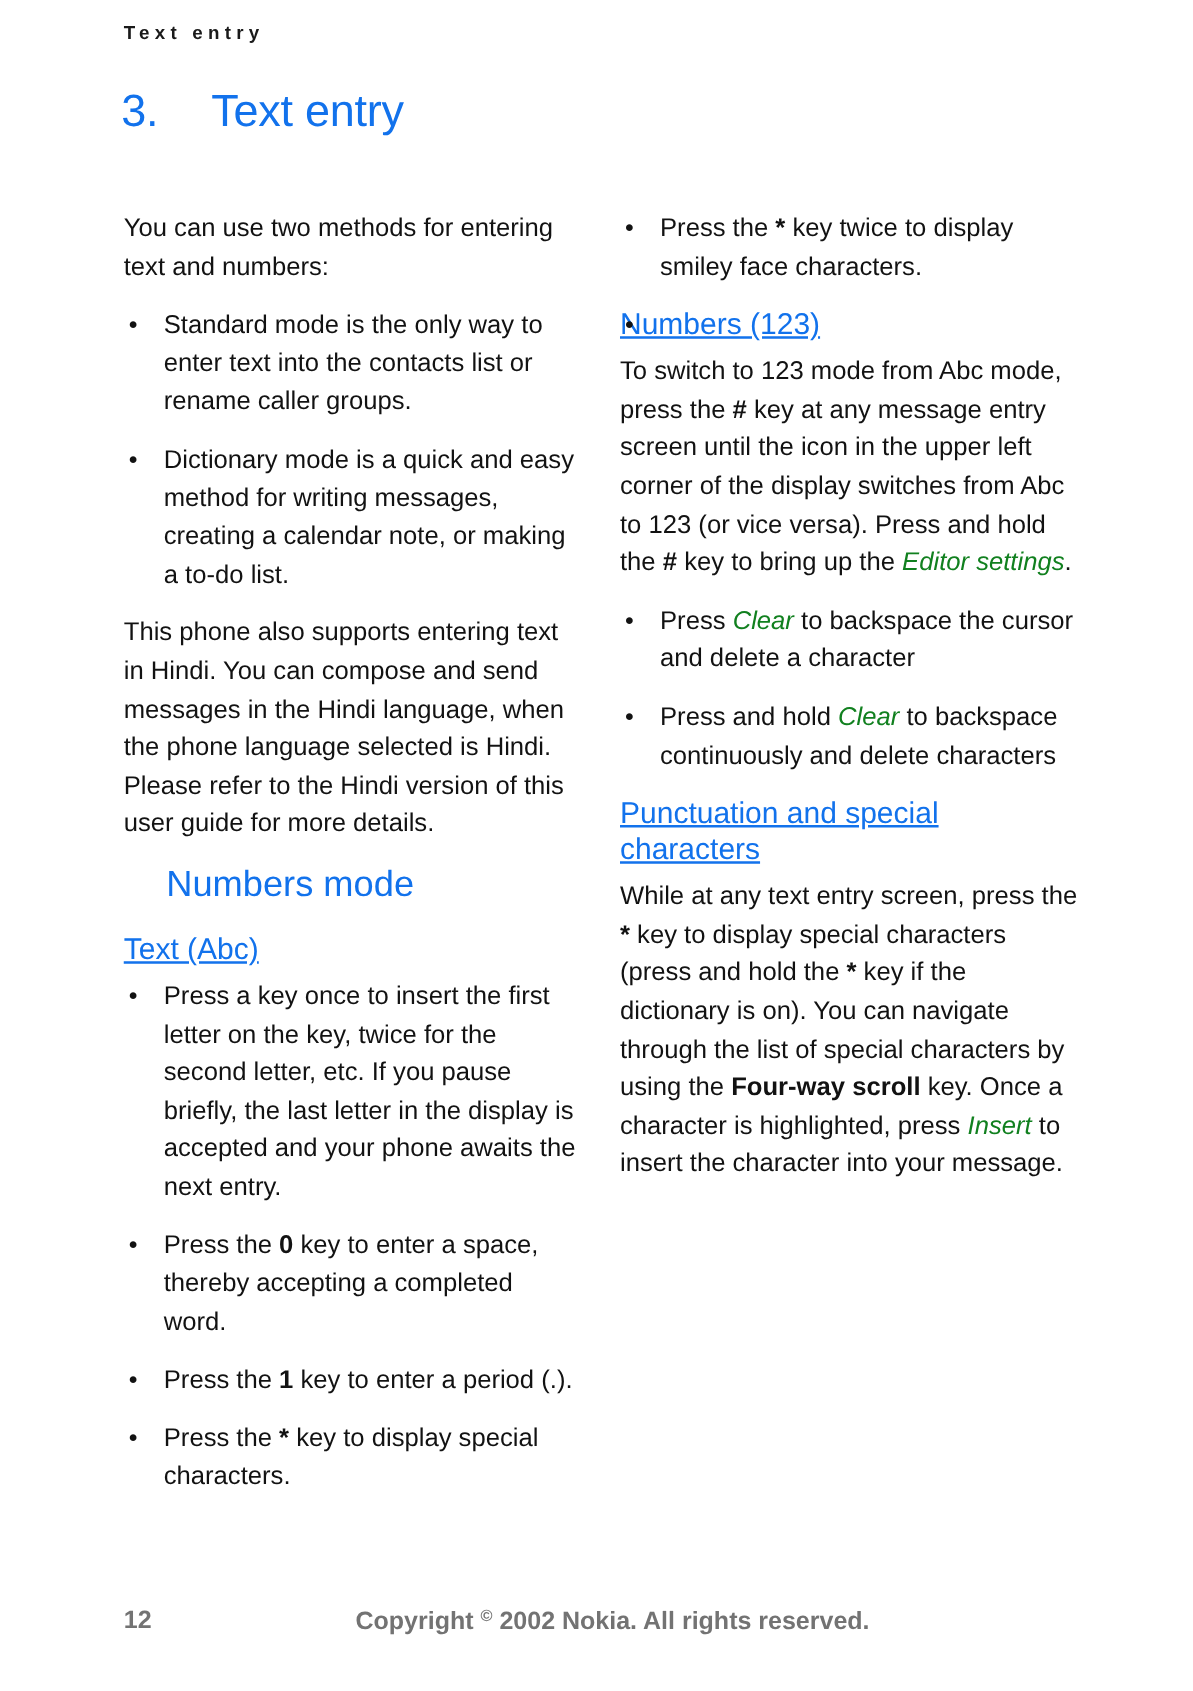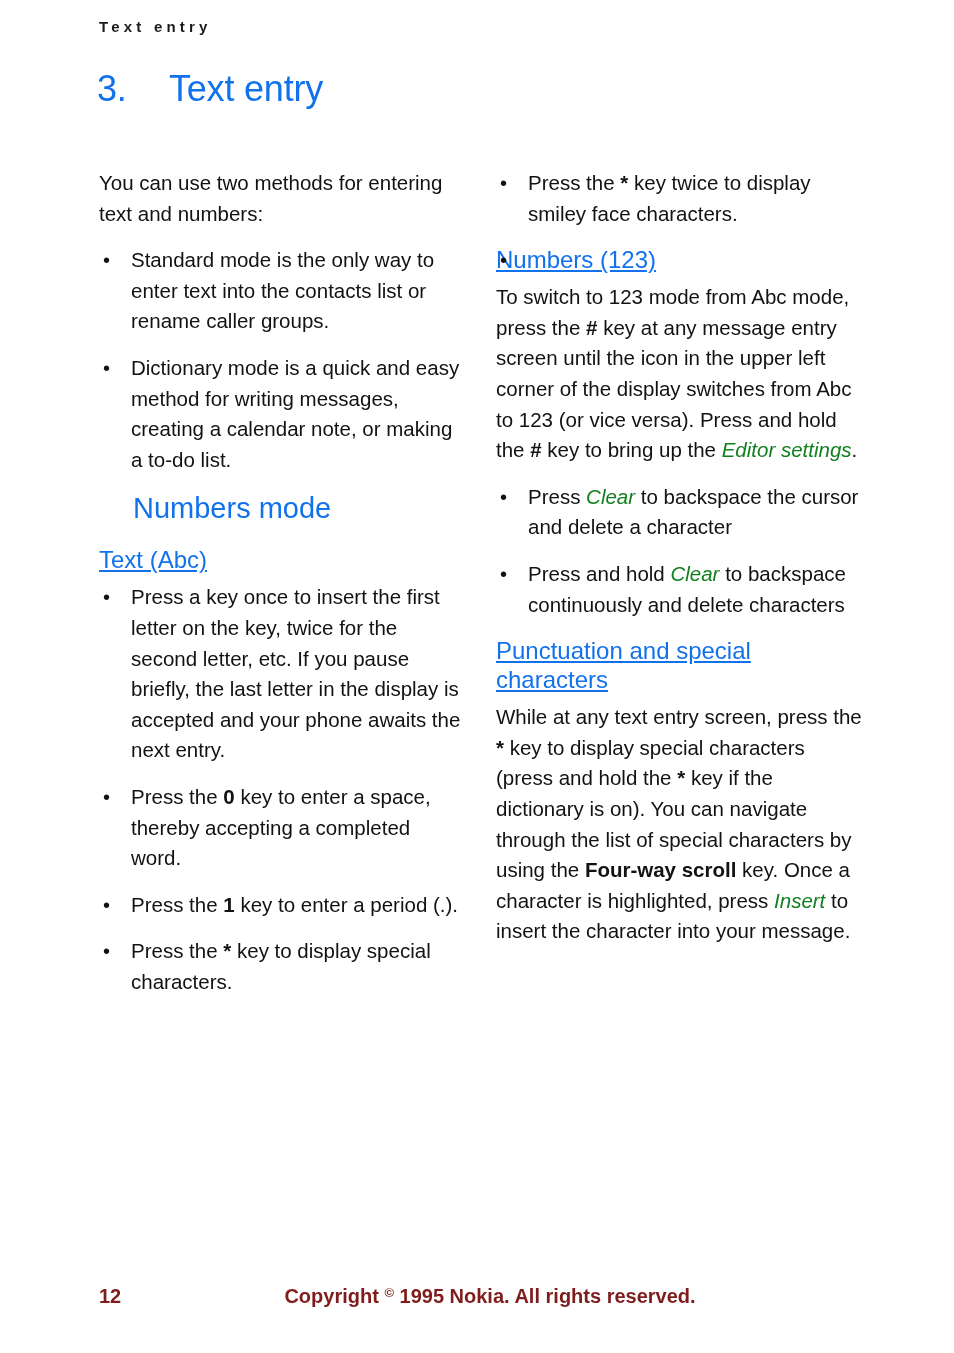--- a/index.html
+++ b/index.html
@@ -108,21 +108,21 @@
 
   
   .footer {
     position: absolute;
     left: 0;
     top: 1285px;
     width: 954px;
     height: 30px;
     font-size: 20px;
     font-weight: bold;
-    color: #7f1d1d;
+    color: #737373;
   }
   .footer .pageno {
     position: absolute;
     left: 99px;
     top: 0;
   }
   .footer .copy {
     position: absolute;
     left: 0;
     top: 0;
@@ -152,20 +152,21 @@
       <li>
         <span class="bullet">•</span>
         <span>Standard mode is the only way to enter text into the contacts list or rename caller groups.</span>
       </li>
       <li>
         <span class="bullet">•</span>
         <span>Dictionary mode is a quick and easy method for writing messages, creating a calendar note, or making a to-do list.</span>
       </li>
     </ul>
 
+    <p>This phone also supports entering text in Hindi. You can compose and send messages in the Hindi language, when the phone language selected is Hindi. Please refer to the Hindi version of this user guide for more details.</p>
 
     <h2 class="sec">Numbers mode</h2>
 
     <h3 class="sub tight">Text (Abc)</h3>
 
     <ul>
       <li>
         <span class="bullet">•</span>
         <span>Press a key once to insert the first letter on the key, twice for the second letter, etc. If you pause briefly, the last letter in the display is accepted and your phone awaits the next entry.</span>
       </li>
@@ -211,16 +212,16 @@
       </li>
     </ul>
 
     <h3 class="sub">Punctuation and special characters</h3>
 
     <p>While at any text entry screen, press the <span class="kb">*</span> key to display special characters (press and hold the <span class="kb">*</span> key if the dictionary is on). You can navigate through the list of special characters by using the <span class="kb">Four-way scroll</span> key. Once a character is highlighted, press <span class="ui">Insert</span> to insert the character into your message.</p>
   </div>
 
   <div class="footer">
     <span class="pageno">12</span>
-    <span class="copy"><span>Copyright </span><sup>©</sup><span> 1995 Nokia. All rights reserved.</span></span>
+    <span class="copy"><span>Copyright </span><sup>©</sup><span> 2002 Nokia. All rights reserved.</span></span>
   </div>
 
 </div>
 
 </body></html>

